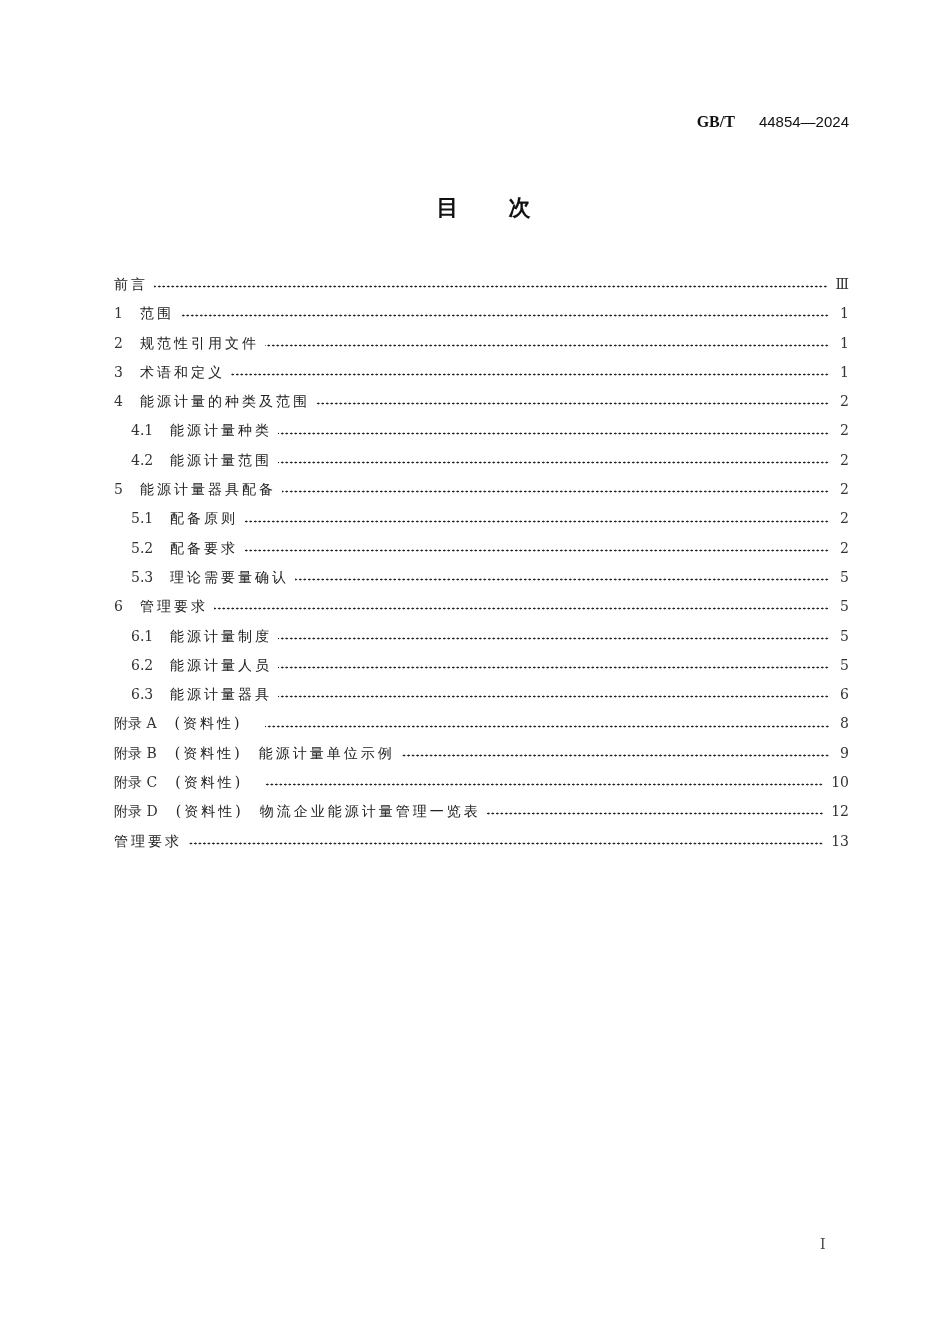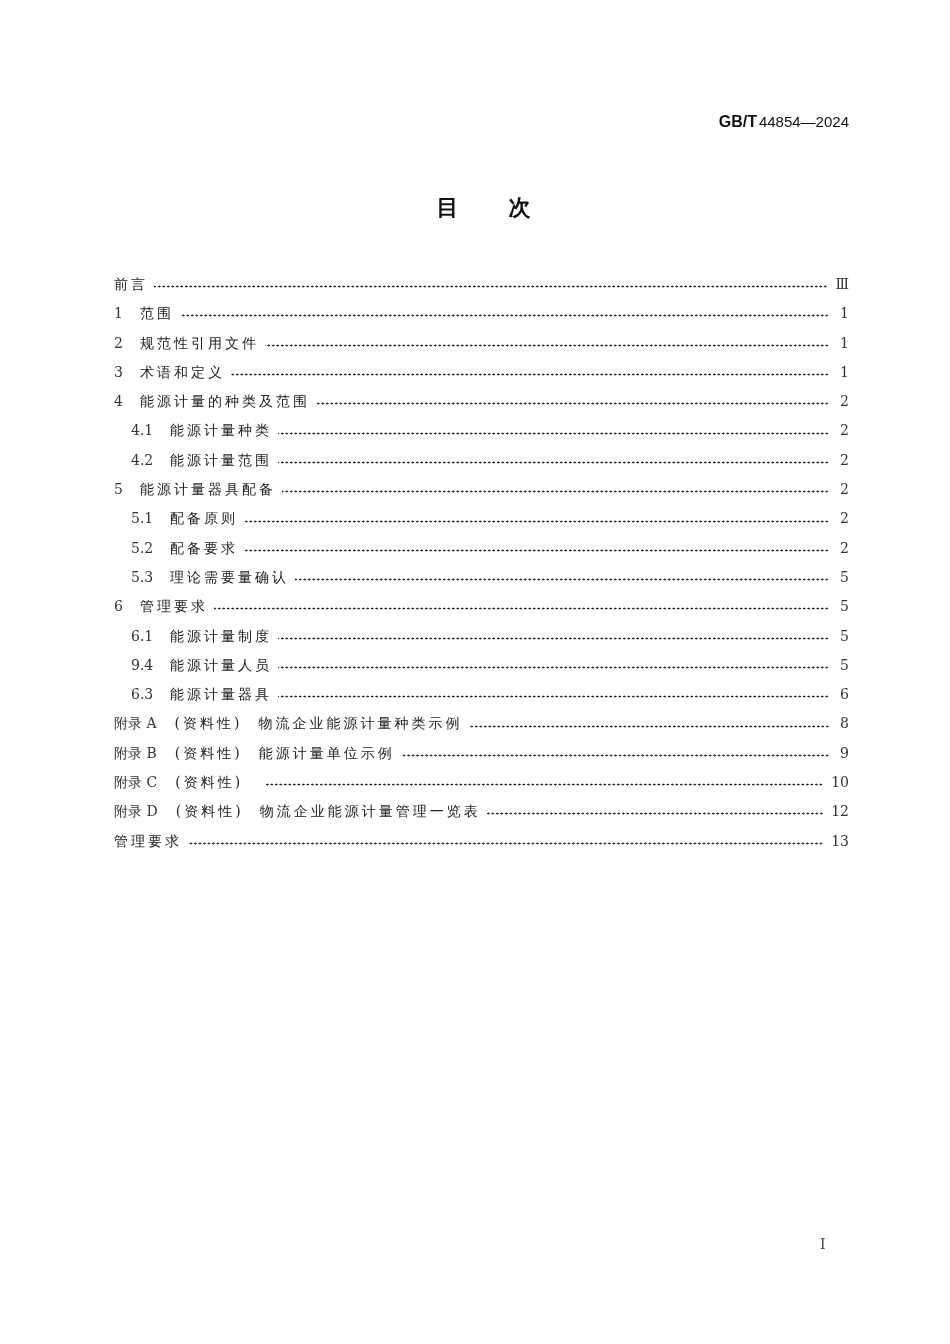--- a/index.html
+++ b/index.html
@@ -17,28 +17,28 @@
     }
     .std-code {
       position: absolute;
       top: 113px;
       right: 101px;
       font-size: 15px;
       white-space: nowrap;
       color: #111;
     }
     .std-code .gbt {
-      font-family: Liberation Sans, sans-serif;
+      font-family: Liberation Serif, serif;
       font-weight: bold;
       font-size: 16px;
     }
     .std-code .num {
       font-family: "Liberation Sans", "DejaVu Sans", sans-serif;
       font-size: 15px;
-      margin-left: 2px;
+      margin-left: 24px;
     }
     .toc-title {
       position: absolute;
       top: 193px;
       left: 0;
       width: 950px;
       text-align: center;
       font-family: "DejaVu Sans", "Liberation Sans", sans-serif;
       font-size: 22px;
       font-weight: bold;
@@ -191,35 +191,34 @@
     <span class="toc-leader"></span>
     <span class="toc-page">5</span>
   </li>
   <li class="toc-entry level-2">
     <span class="toc-num">6.1</span>
     <span class="toc-label">能源计量制度</span>
     <span class="toc-leader"></span>
     <span class="toc-page">5</span>
   </li>
   <li class="toc-entry level-2">
-    <span class="toc-num">9.4</span>
+    <span class="toc-num">6.2</span>
     <span class="toc-label">能源计量人员</span>
     <span class="toc-leader"></span>
     <span class="toc-page">5</span>
   </li>
   <li class="toc-entry level-2">
     <span class="toc-num">6.3</span>
     <span class="toc-label">能源计量器具</span>
     <span class="toc-leader"></span>
     <span class="toc-page">6</span>
   </li>
   <li class="toc-entry level-1 appendix">
     <span class="toc-num">附录 A</span>
     <span class="appendix-tag">(资料性)</span>
-    <span class="toc-label">物流企业能源计量种类示例</span>
     <span class="toc-leader"></span>
     <span class="toc-page">8</span>
   </li>
   <li class="toc-entry level-1 appendix">
     <span class="toc-num">附录 B</span>
     <span class="appendix-tag">(资料性)</span>
     <span class="toc-label">能源计量单位示例</span>
     <span class="toc-leader"></span>
     <span class="toc-page">9</span>
   </li>

